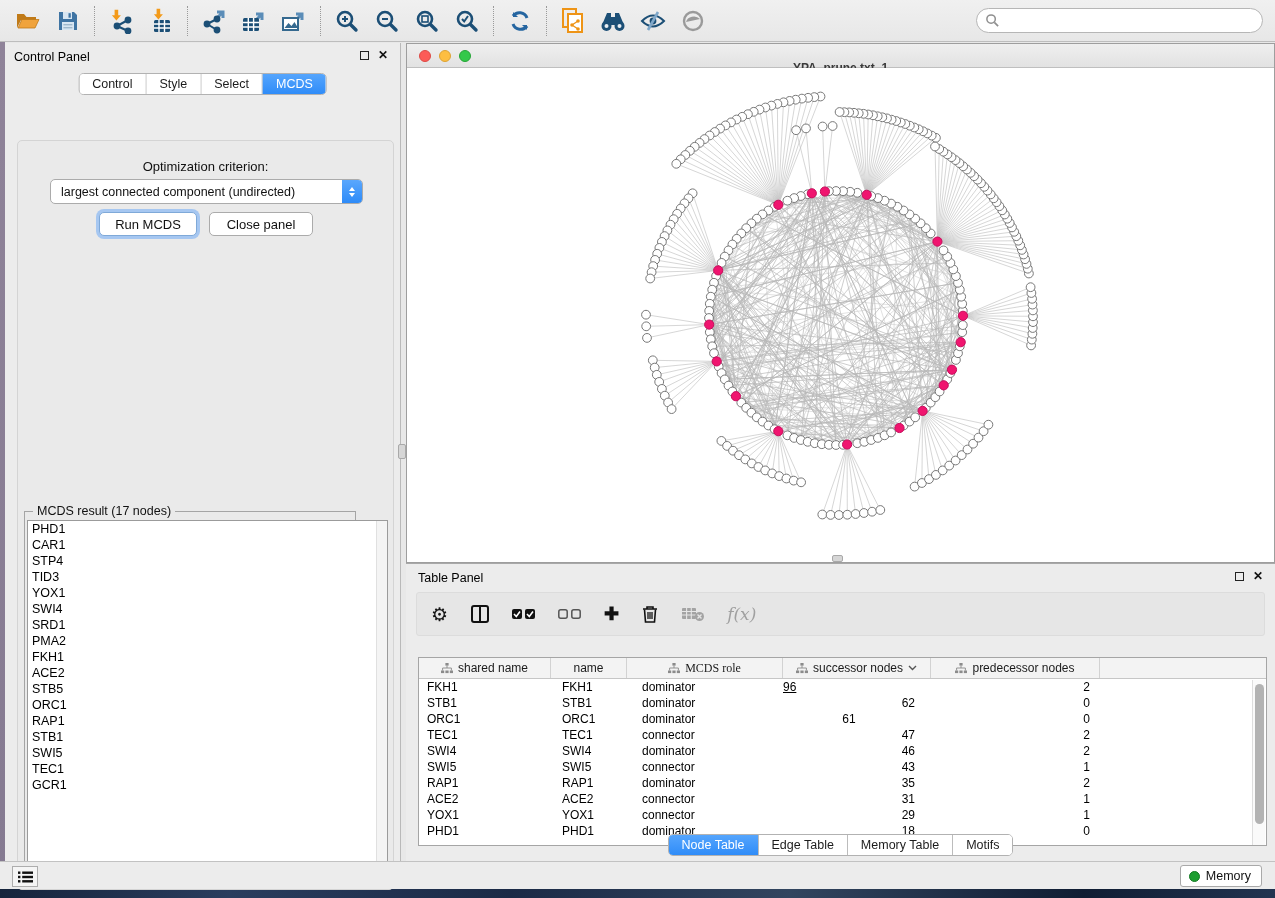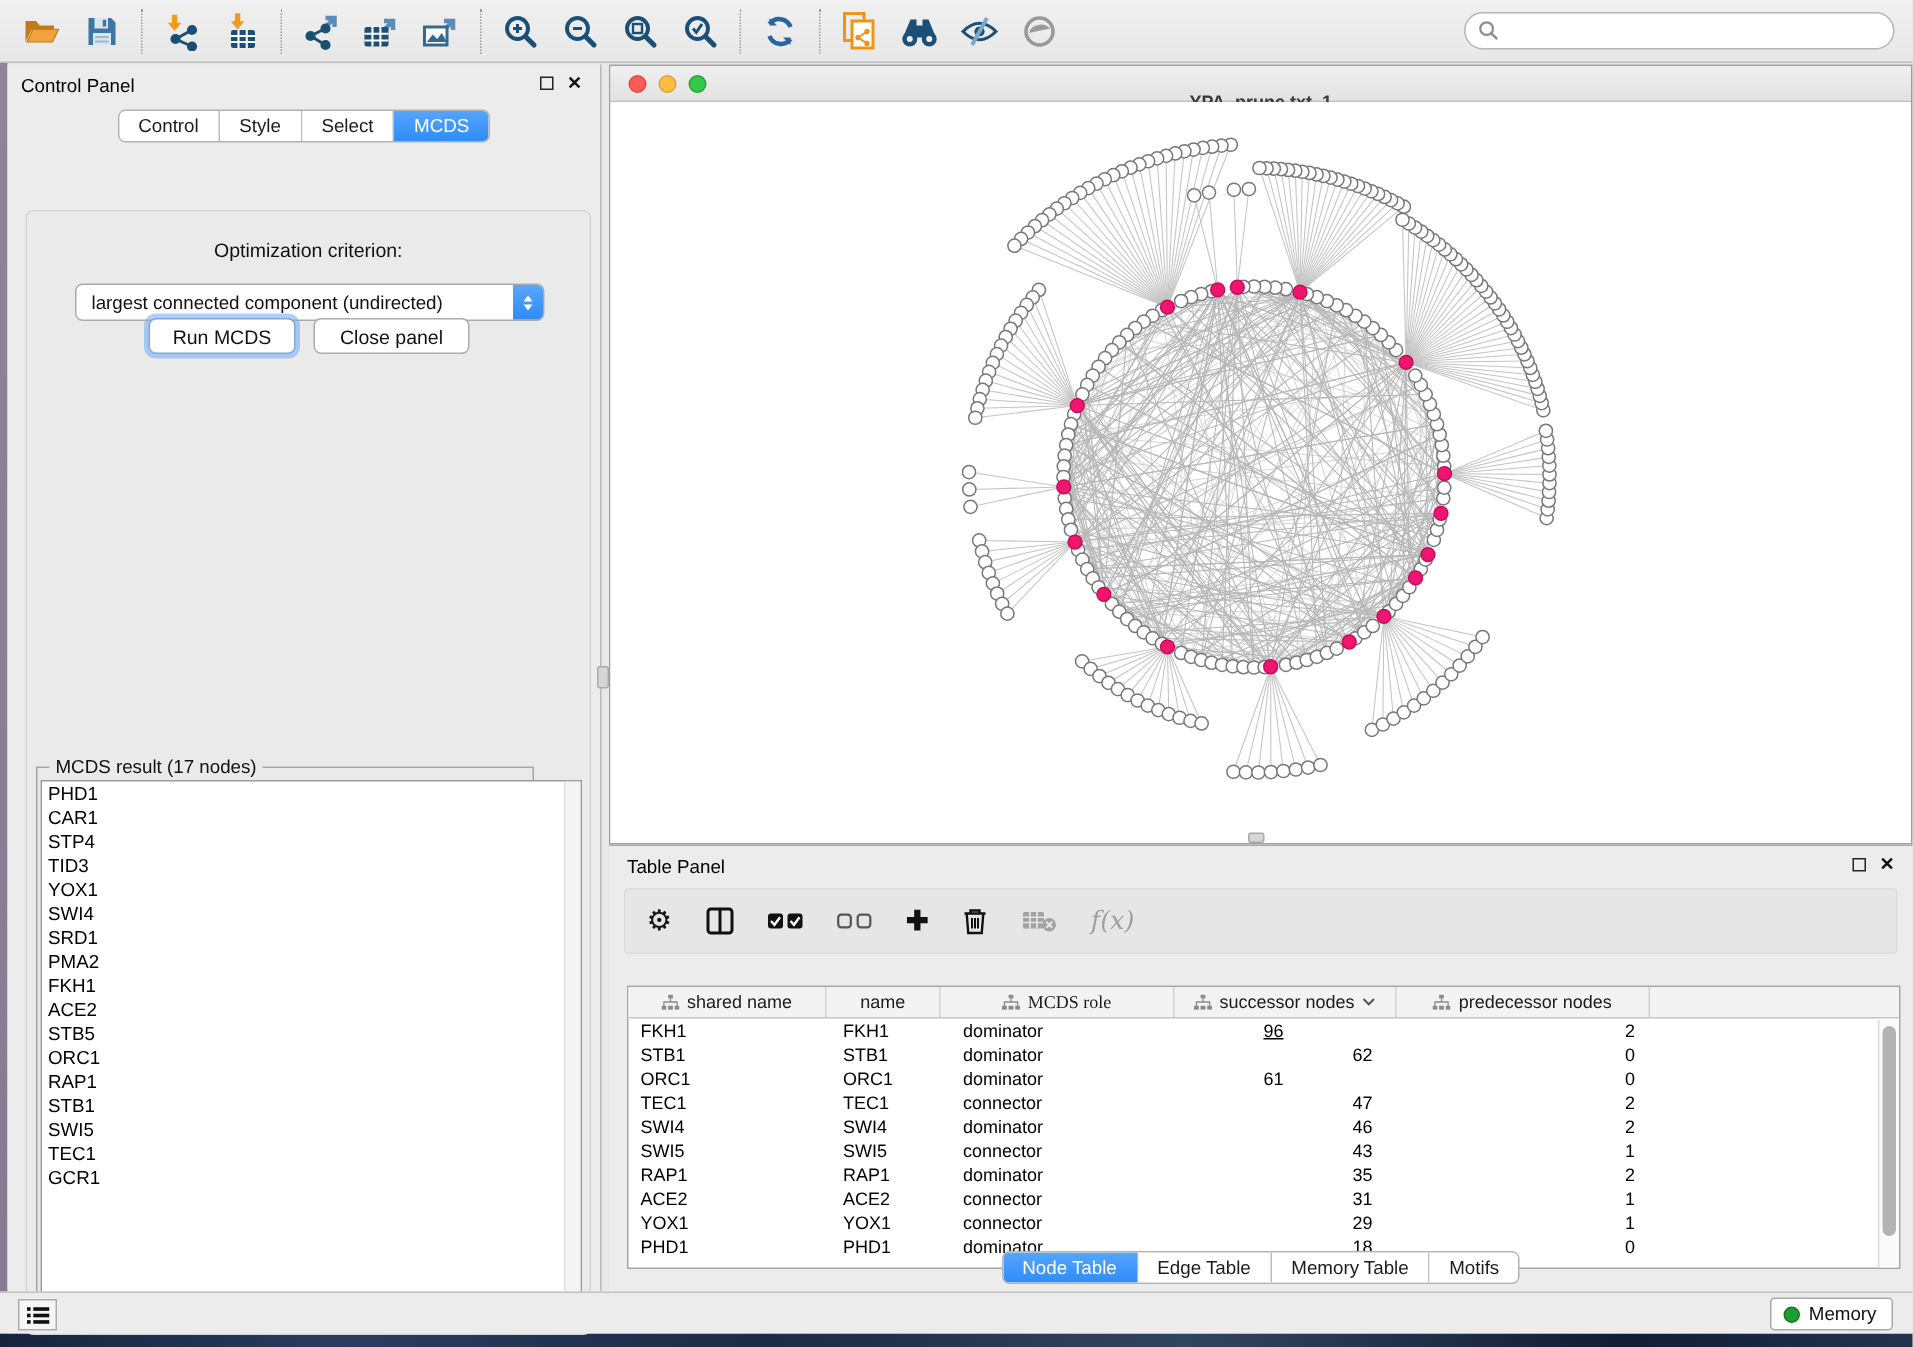--- a/index.html
+++ b/index.html
@@ -36,21 +36,21 @@
   .seg { display:flex; border:1px solid #b2b2b2; border-radius:5px; overflow:hidden; background:#fff; }
   .seg-tab { padding:3px 13px; font-size:12.5px; color:#1c1c1c; background:#fff;
     border-right:1px solid #bcbcbc; white-space:nowrap; }
   .seg-tab:last-child { border-right:none; }
   .seg-tab.sel { background:linear-gradient(#55a5fd,#2f8cf8); color:#fff; }
 
   #cp-content { position:absolute; left:12px; top:97px; width:377px; height:750px;
     background:#eaeaea; border:1px solid #d4d4d4; border-radius:5px; }
   #opt-label { position:absolute; left:0; top:18px; width:100%; text-align:center;
     font-size:13px; color:#111; }
-  #criterion { position:absolute; left:32px; top:48px; width:313px; height:25px;
+  #criterion { position:absolute; left:32px; top:38px; width:313px; height:25px;
     background:#fff; border:1px solid #ababab; border-radius:5px; display:flex; align-items:center; }
   #criterion .val { flex:1; font-size:12.5px; padding-left:10px; color:#111; white-space:nowrap; }
   #criterion .cap { width:20px; height:23px; background:linear-gradient(#5aa7fd,#2e8bf8);
     border-radius:0 4px 4px 0; display:flex; flex-direction:column; align-items:center; justify-content:center; gap:2px; }
   .chev-up { width:0;height:0;border-left:3.5px solid transparent;border-right:3.5px solid transparent;border-bottom:4.5px solid #fff; }
   .chev-dn { width:0;height:0;border-left:3.5px solid transparent;border-right:3.5px solid transparent;border-top:4.5px solid #fff; }
   .btn { position:absolute; top:71px; height:24px; background:#fff; border:1px solid #ababab;
     border-radius:5px; font-size:13px; color:#111; display:flex; align-items:center; justify-content:center; }
   #run-btn { left:81px; width:98px; border:1px solid #7fa9d8; box-shadow:0 0 0 3px rgba(110,170,245,.55); }
   #close-btn { left:191px; width:104px; }
@@ -1224,21 +1224,21 @@
           </svg>
           <span>predecessor nodes</span>
         </div>
         <div class="hcell" style="flex: 1 1 0%; border-right: none;"></div>
       </div>
     <div id="tbl-body">
         <div class="rrow">
           <div class="rcell" style="width: 132px; padding-left: 8px;">FKH1</div>
           <div class="rcell" style="width: 76px; padding-left: 11px;">FKH1</div>
           <div class="rcell" style="width: 156px; padding-left: 15px;">dominator</div>
-          <div class="rcell" style="width: 148px; text-align: center; padding-right: 16px; text-decoration: underline;">96</div>
+          <div class="rcell" style="width: 148px; text-align: left; padding-right: 16px; text-decoration: underline;">96</div>
           <div class="rcell" style="width: 169px; text-align: right; padding-right: 10px;">2</div>
         </div>
         <div class="rrow">
           <div class="rcell" style="width: 132px; padding-left: 8px;">STB1</div>
           <div class="rcell" style="width: 76px; padding-left: 11px;">STB1</div>
           <div class="rcell" style="width: 156px; padding-left: 15px;">dominator</div>
           <div class="rcell" style="width: 148px; text-align: right; padding-right: 16px;">62</div>
           <div class="rcell" style="width: 169px; text-align: right; padding-right: 10px;">0</div>
         </div>
         <div class="rrow">

